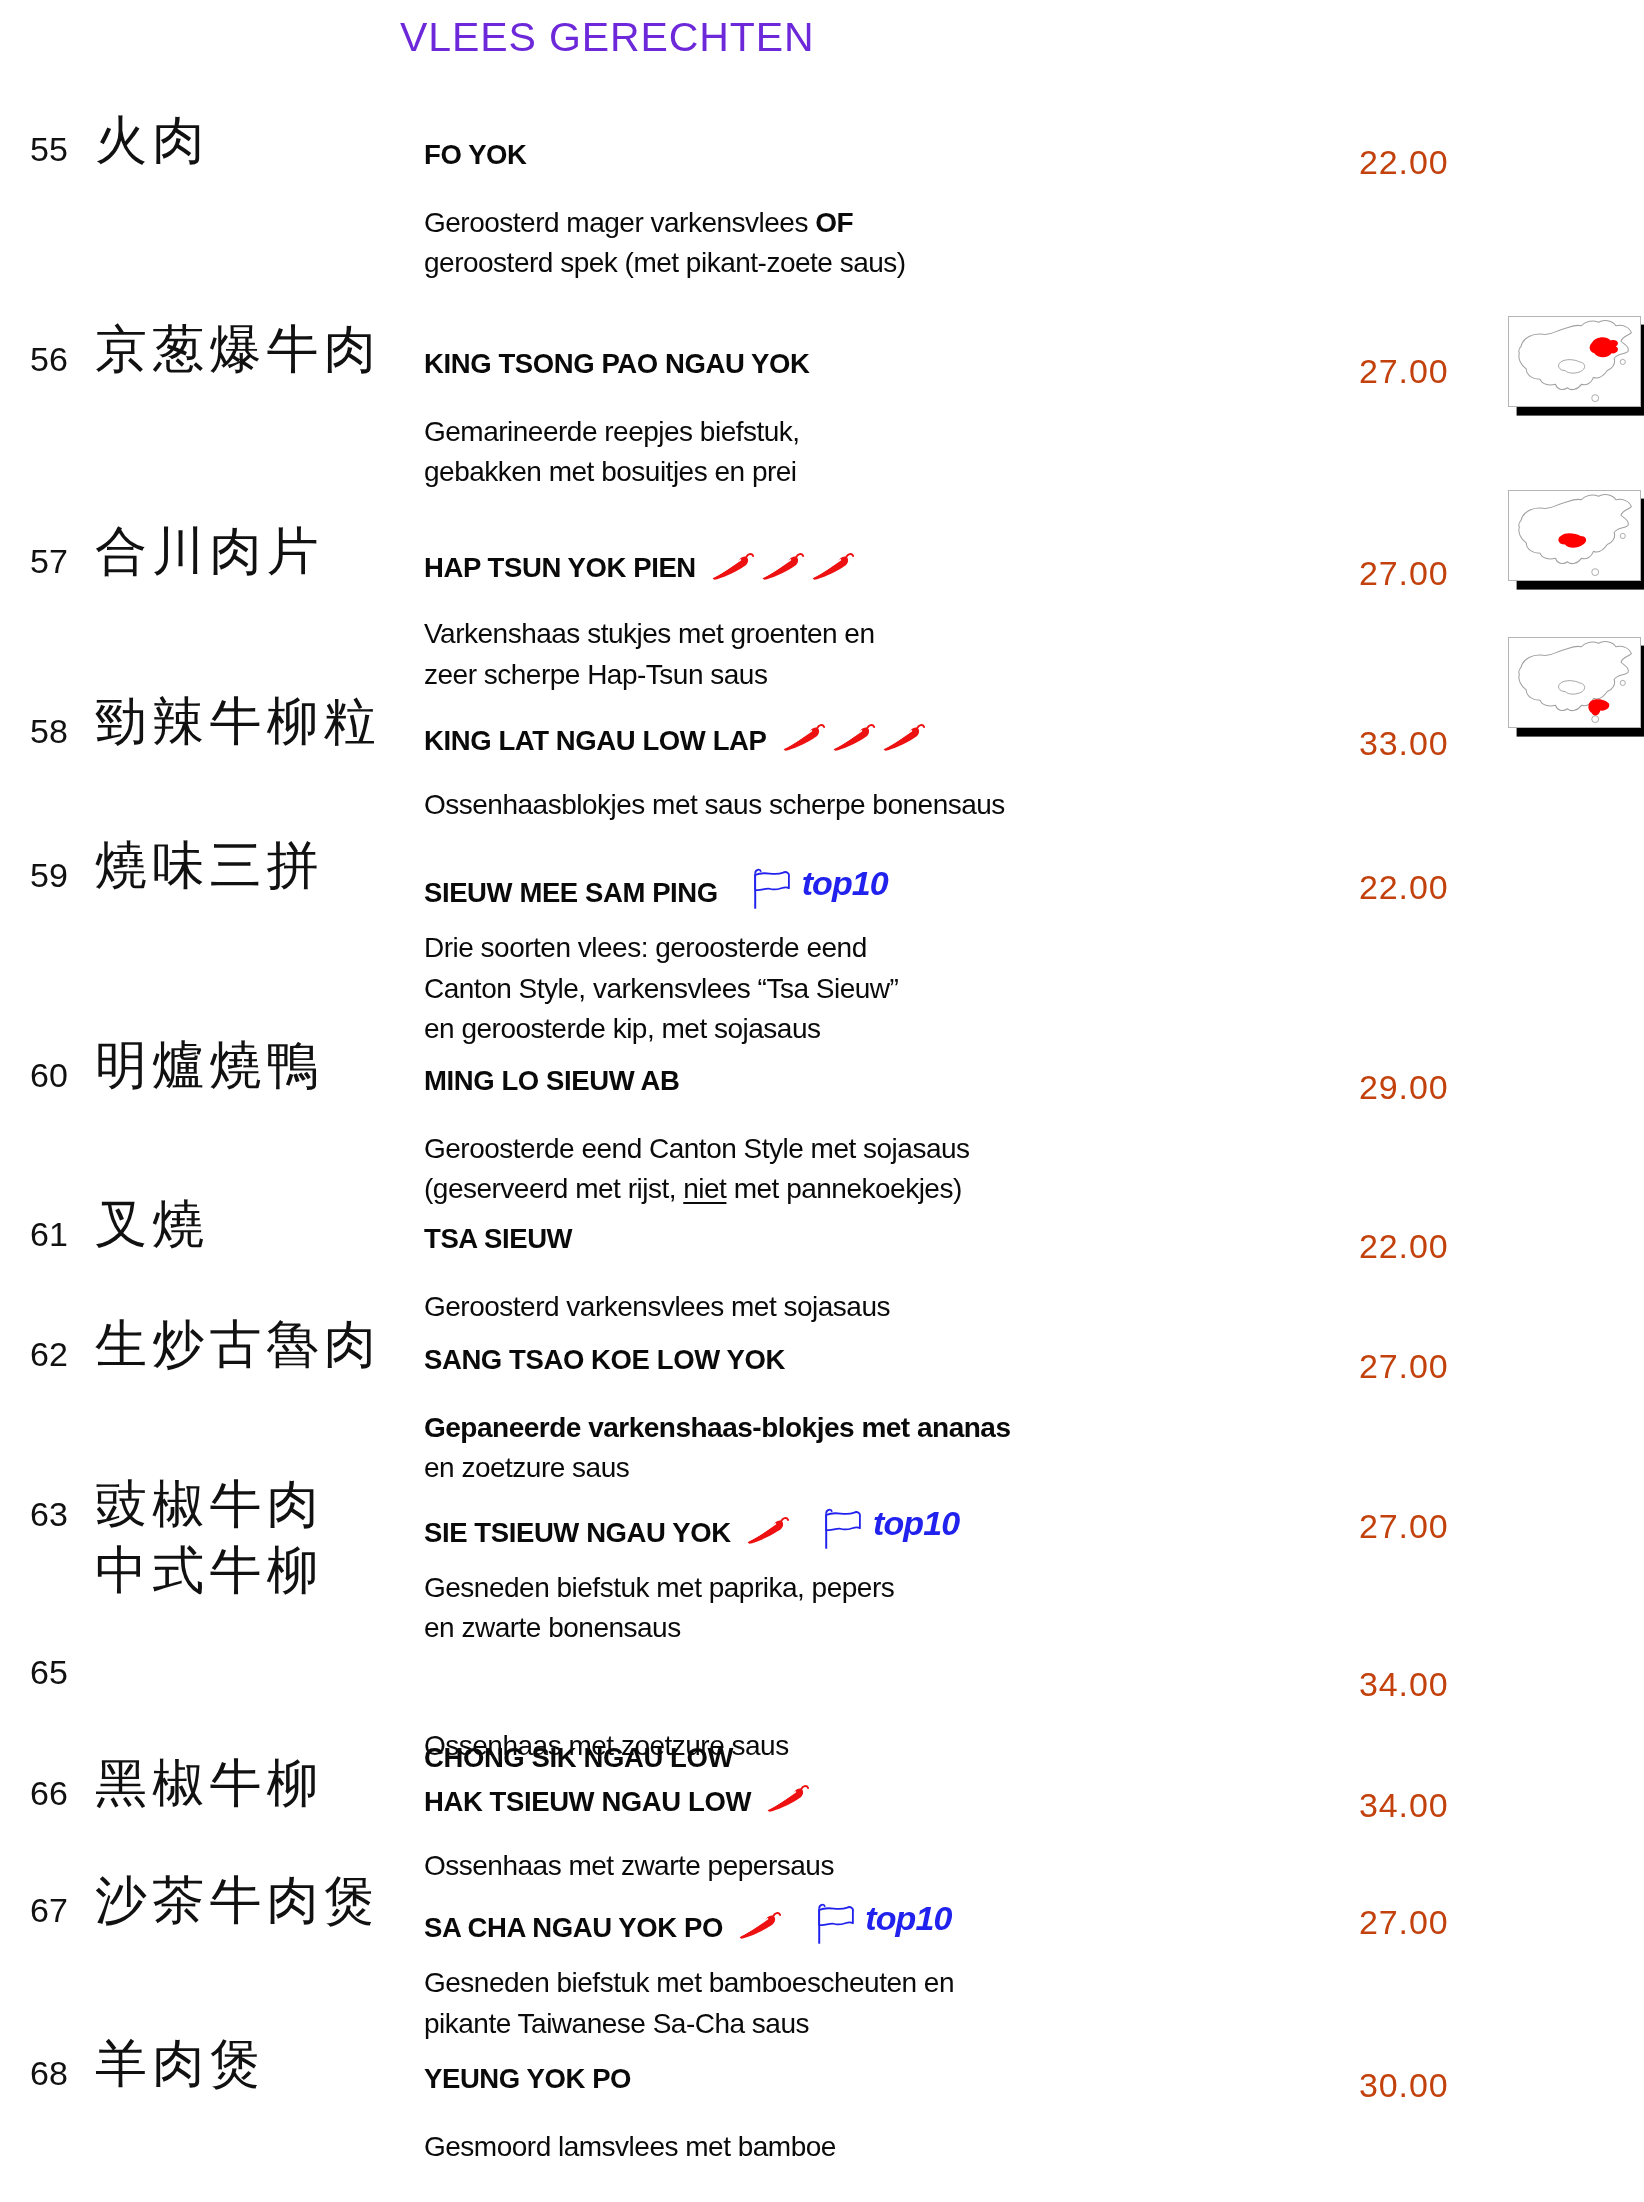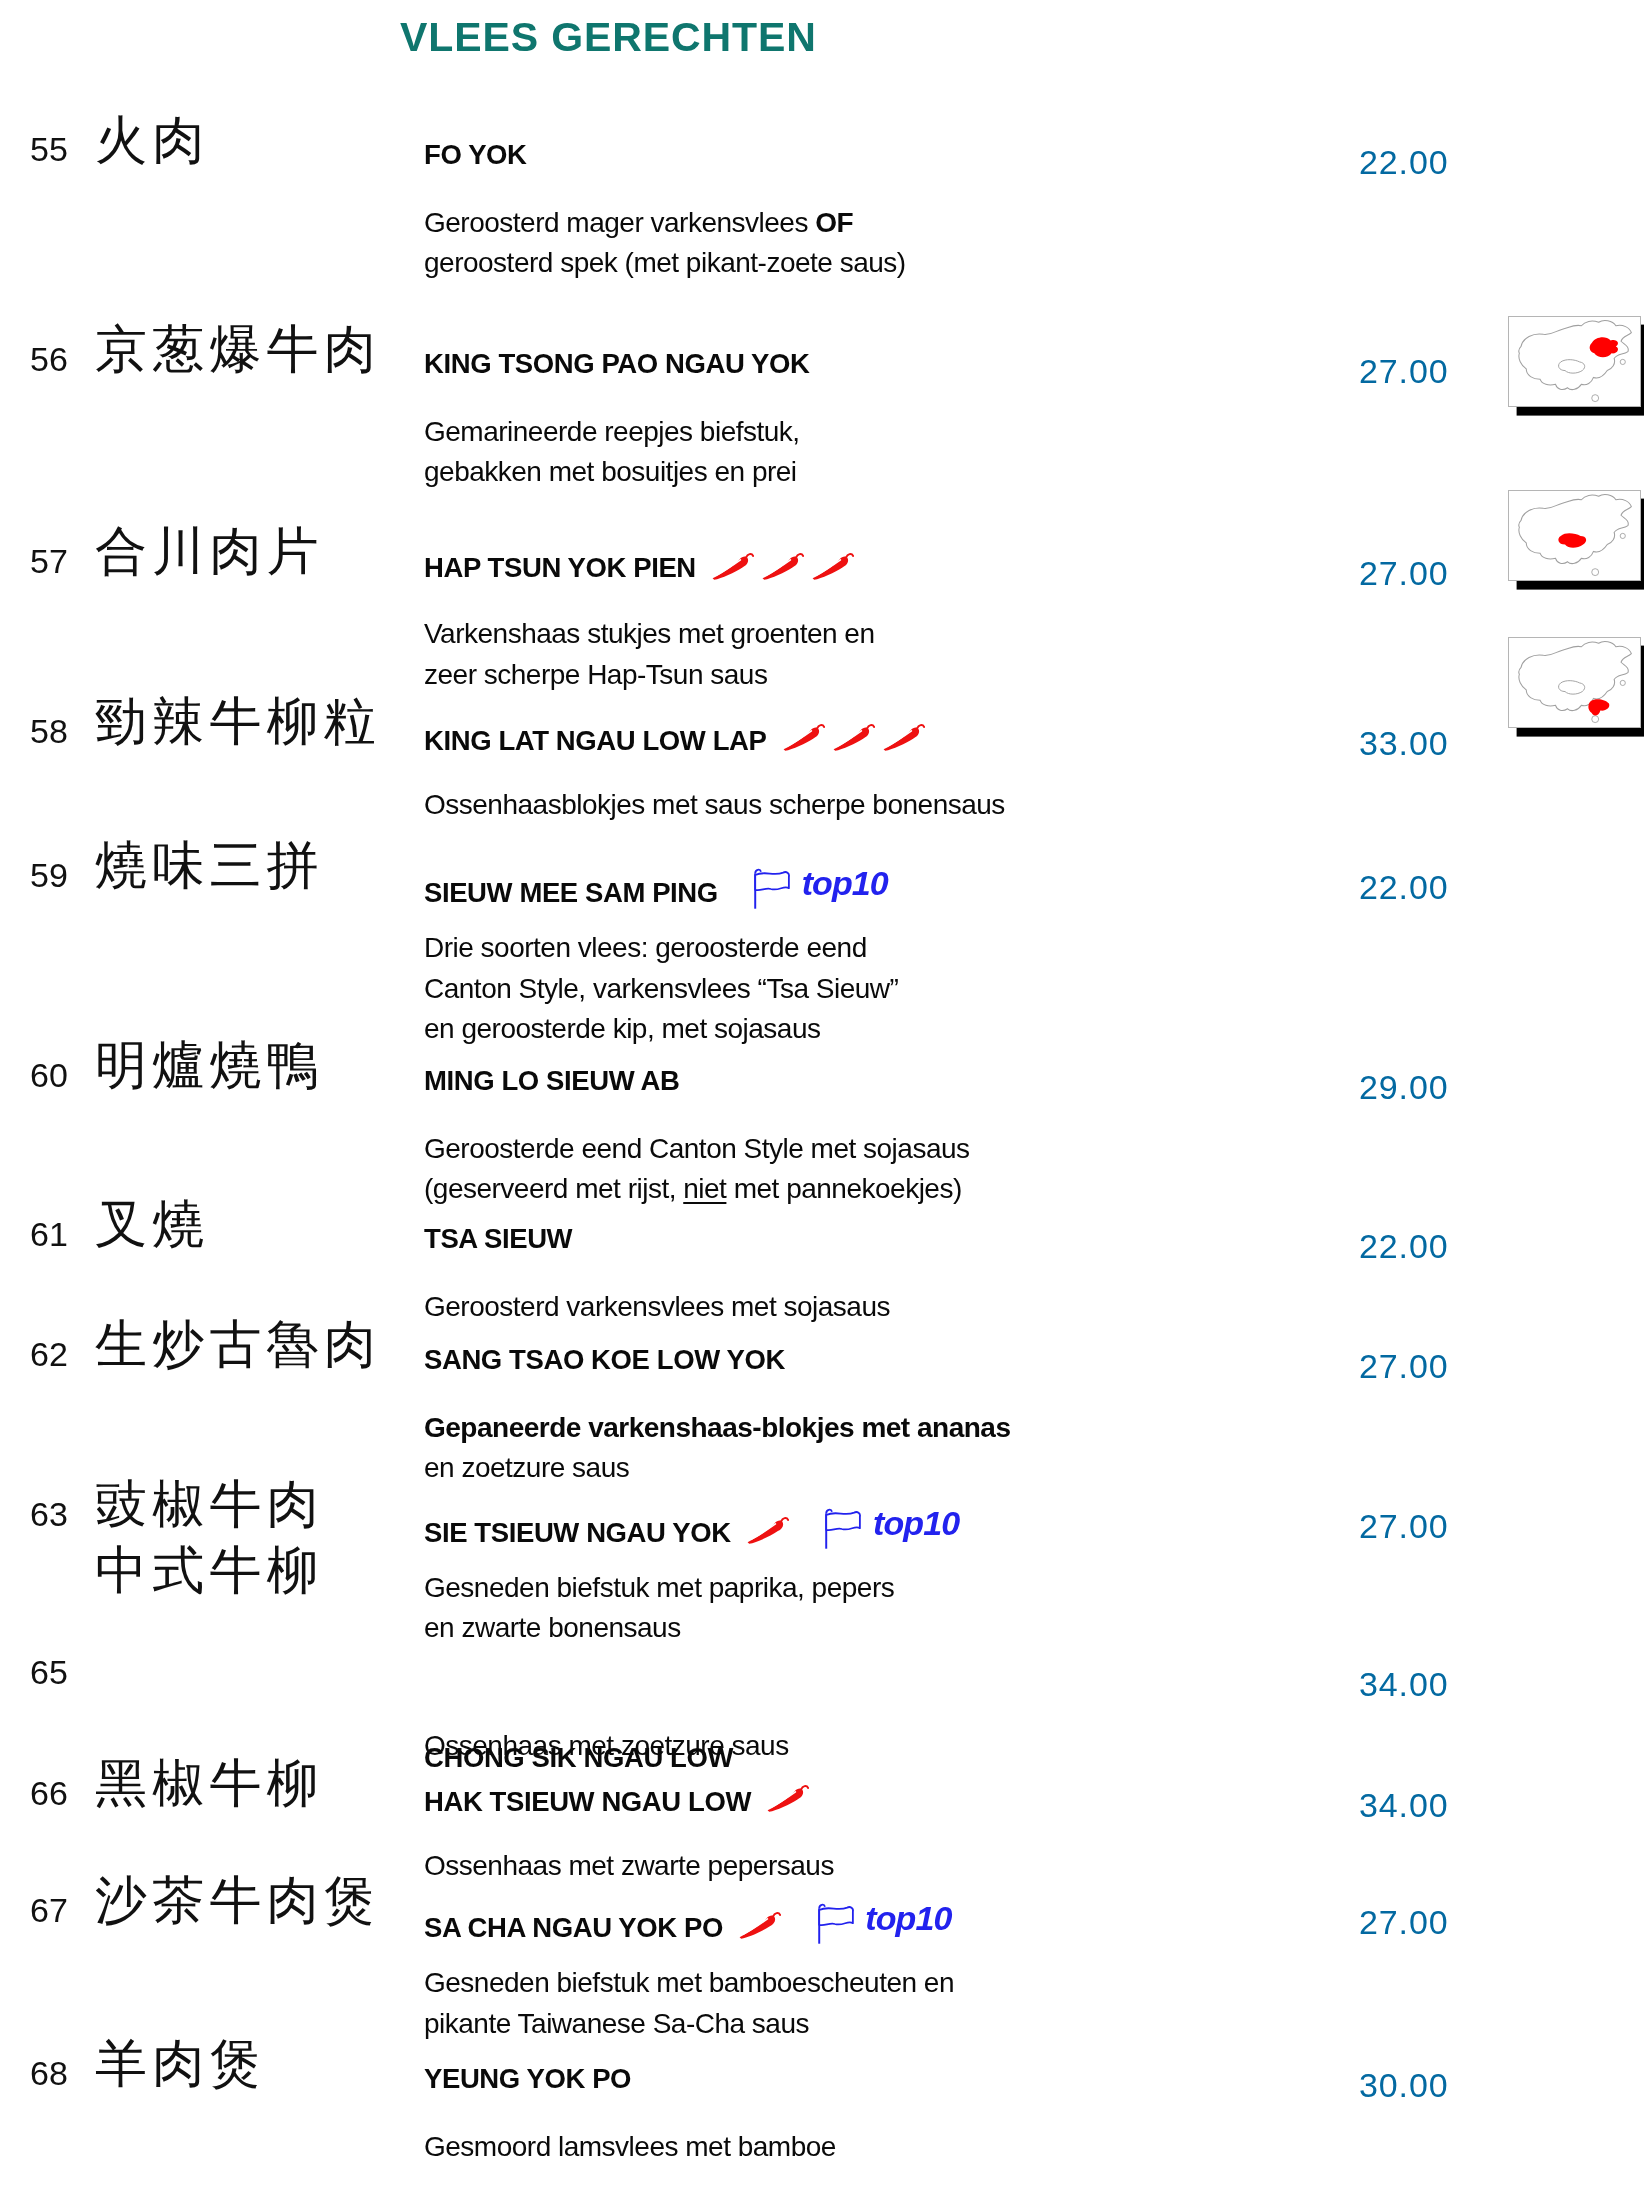--- a/index.html
+++ b/index.html
@@ -6,22 +6,22 @@
   .page{
     position:relative;
     width:1644px;height:2203px;
     background:#ffffff;
     font-family:"Liberation Sans", sans-serif;
     color:#000;
     overflow:hidden;
   }
   .title{
     position:absolute;left:400px;top:13.8px;
-    font-size:41px;font-weight:700;letter-spacing:0.9px;
-    color:#0f766e;
+    font-size:41px;font-weight:400;letter-spacing:0.9px;
+    color:#6d28d9;
   }
   .abs{position:absolute;}
   .num{
     left:30px;
     font-size:34px;color:#111;line-height:1;
   }
   .zh{
     left:95px;
     font-size:52px;line-height:1;letter-spacing:5.2px;
     font-family:"DejaVu Serif","Liberation Serif",serif;
@@ -46,21 +46,21 @@
   }
   .desc{
     left:424px;
     font-size:28px;line-height:1;letter-spacing:-0.5px;
     color:#0a0a0a;white-space:nowrap;margin-top:24px;
   }
   .desc .b{font-weight:700;}
   .desc .u{text-decoration:underline;text-underline-offset:4.3px;}
   .price{
     left:1359px;
-    font-size:34px;letter-spacing:0.9px;color:#0369a1;line-height:1;
+    font-size:34px;letter-spacing:0.9px;color:#c2410c;line-height:1;
   }
   .map{
     left:1508px;width:131px;height:89px;
     background:#fff;border:0.9px solid #b5b5b5;
     box-shadow:8.6px 8.6px 0 0 #000;
   }
   .map svg{display:block;width:100%;height:100%;}
 </style>
 </head>
 <body>

